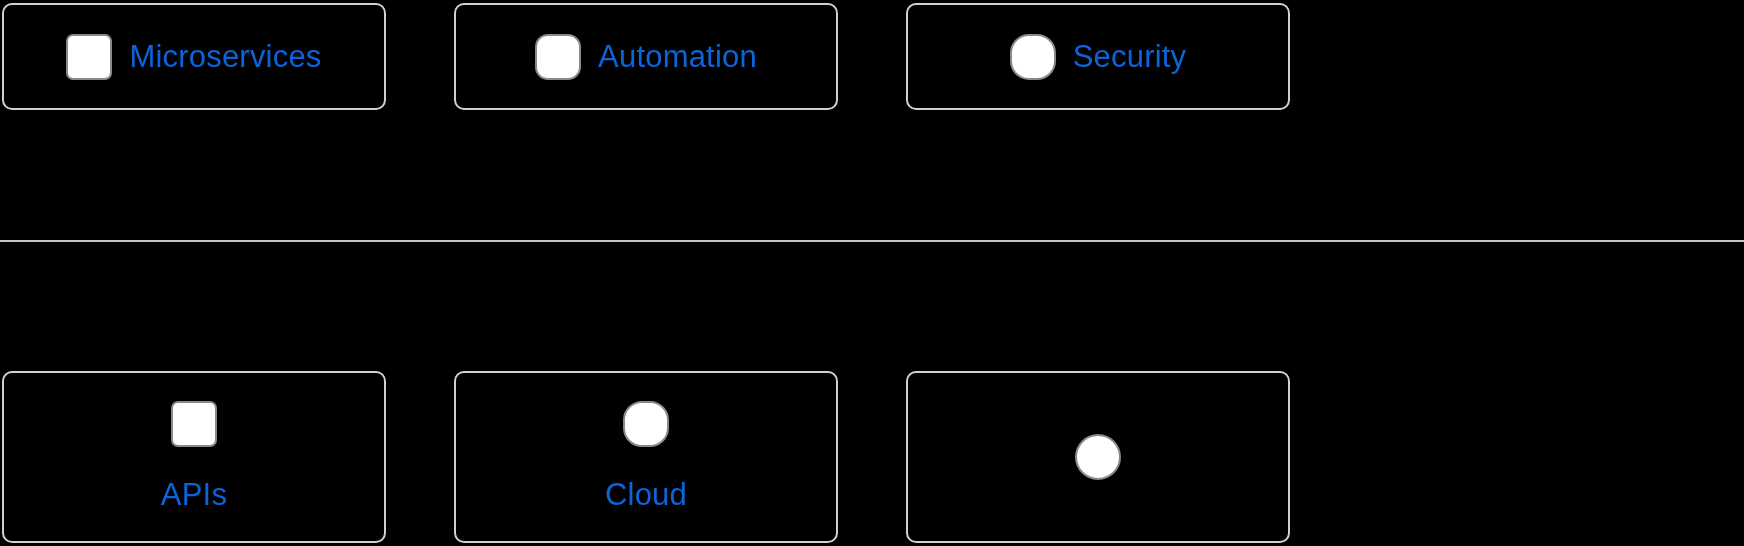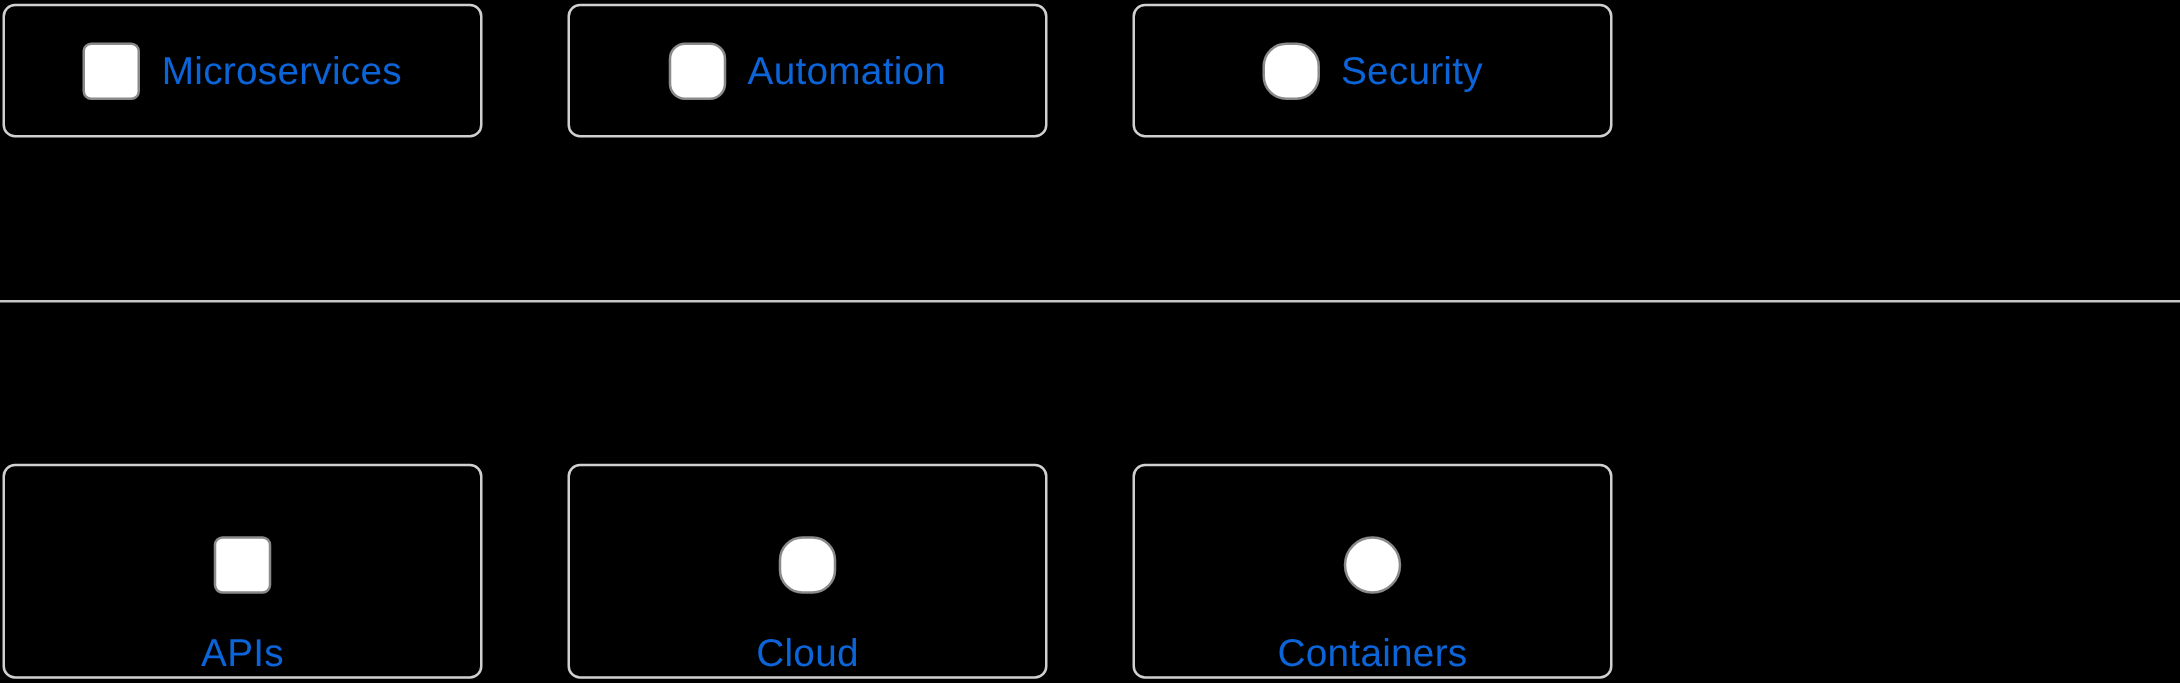--- a/index.html
+++ b/index.html
@@ -28,21 +28,21 @@
     box-sizing: border-box;
     border: 2px solid var(--tile_border, #d0d0d0);
     border-radius: 10px;
     background: var(--background, #000000);
     display: flex;
     align-items: center;
     justify-content: center;
     cursor: pointer;
   }
   .tile-h { height: 107px; flex-direction: row; gap: 17px; }
-  .tile-v { height: 172px; flex-direction: column; gap: 30px; justify-content: flex-end; }
+  .tile-v { height: 172px; flex-direction: column; gap: 30px; }
 
   .control {
     box-sizing: border-box;
     width: 46px;
     height: 46px;
     background: var(--control_fill, #ffffff);
     border: 2.5px solid var(--control_border, #8a8a8a);
     flex: 0 0 auto;
   }
   .r-sm   { border-radius: 7px; }
@@ -103,18 +103,17 @@
     </div>
 
 
     <div class="tile tile-v">
       <span class="control r-lg"></span>
       <span class="tile-label">Cloud</span>
     </div>
 
     <div class="tile tile-v">
       <span class="control r-full"></span>
-      <span class="tile-label">Containers</span>
     </div>
 
   </div>
 
 </div>
 
 </body></html>

